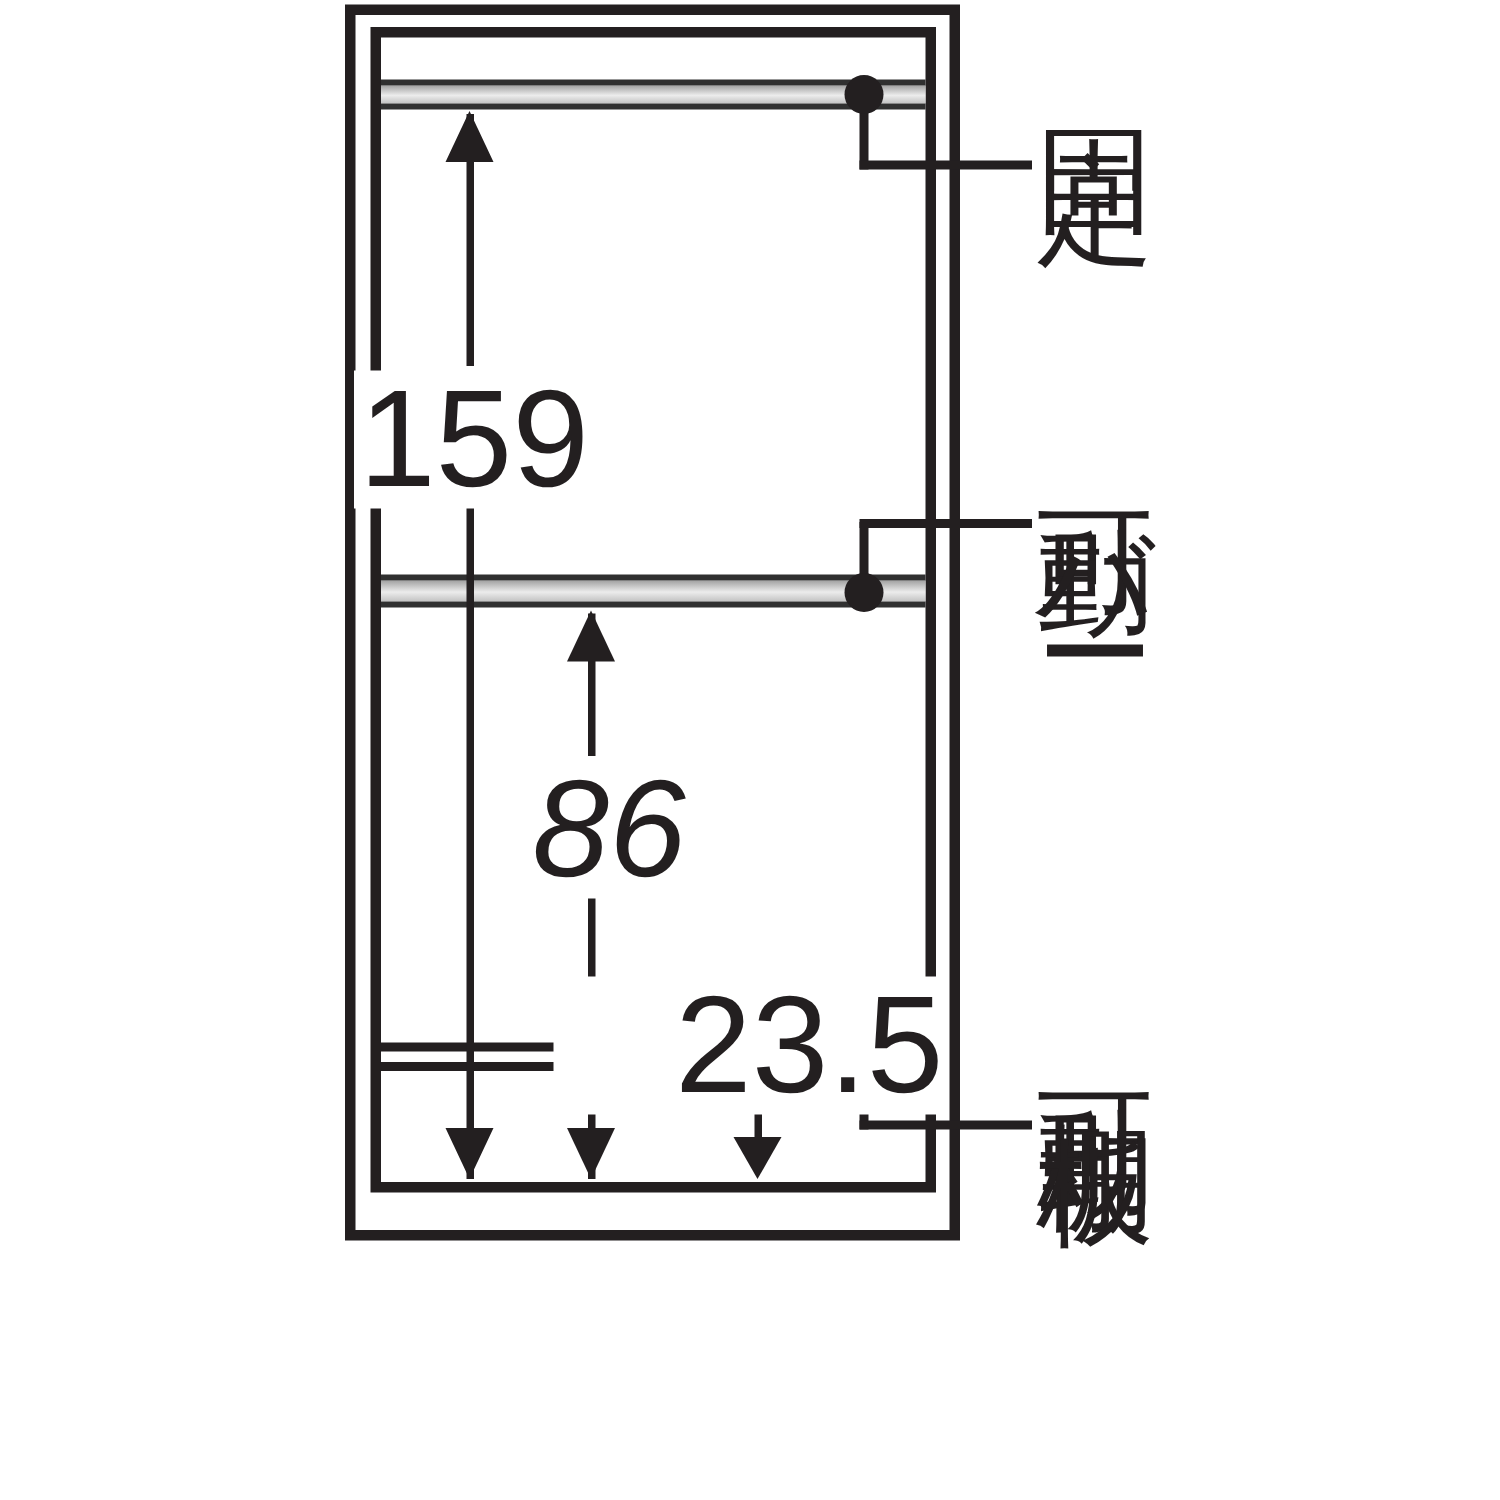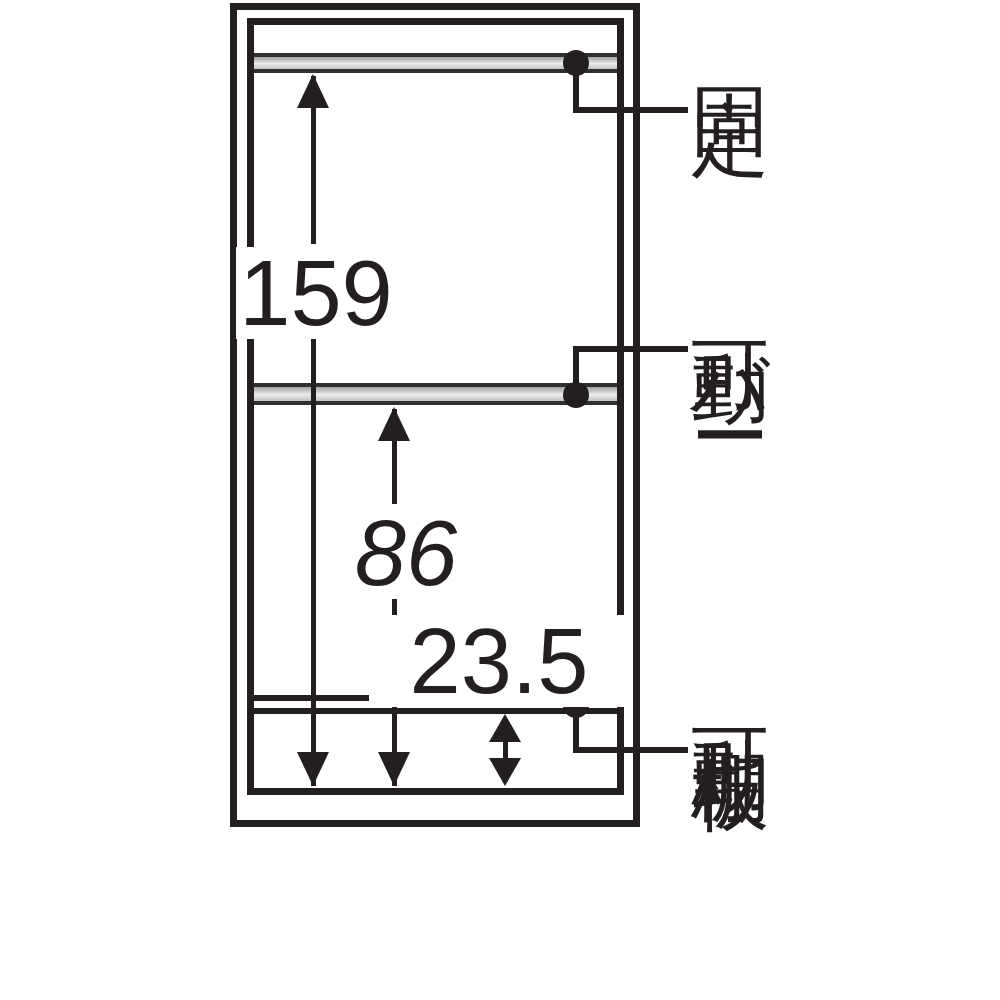--- a/index.html
+++ b/index.html
@@ -47,21 +47,21 @@
   .ah.dn{border-top:34px solid #231f20;}
   .ah.up.sm{border-bottom-width:28px;}
   .ah.dn.sm{border-top-width:28px;}
   .a159u{left:297px;top:74px;}  .a159d{left:297px;top:752px;}
   .a86u{left:378px;top:407px;}  .a86d{left:378px;top:752px;}
   .a235u{left:489px;top:714px;} .a235d{left:489px;top:758px;}
   
   .dimtext{font-size:92px;line-height:92px;text-align:center;color:#231f20;background:#fff;}
   .t159{left:236px;top:247px;width:160px;}
   .t86{left:326px;top:507px;width:160px;font-style:italic;}
-  .t235{left:369px;top:615px;width:260px;}
+  .t235{left:369px;top:651px;width:260px;text-align:right;}
   
   .plabel{left:692px;writing-mode:vertical-rl;text-orientation:mixed;
           font-size:78px;line-height:1;letter-spacing:9px;color:#231f20;white-space:nowrap;}
   .lab1{top:26px;} .lab2{top:281px;} .lab3{top:668px;}
 </style>
 </head>
 <body>
 
 <div id="canvas">
 

